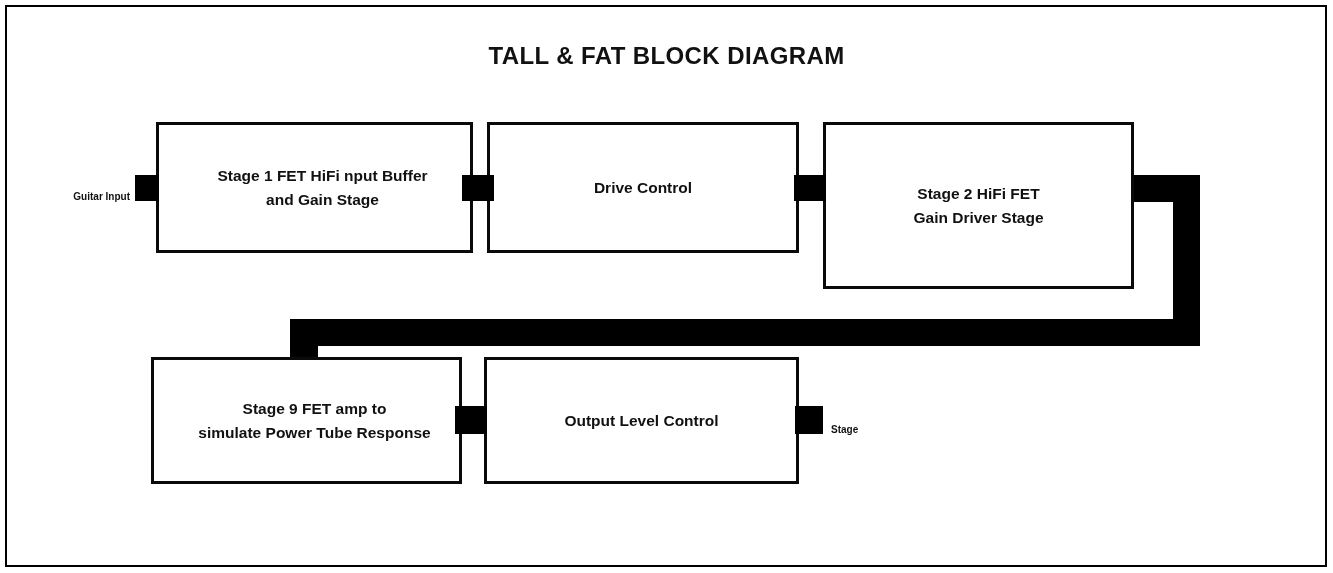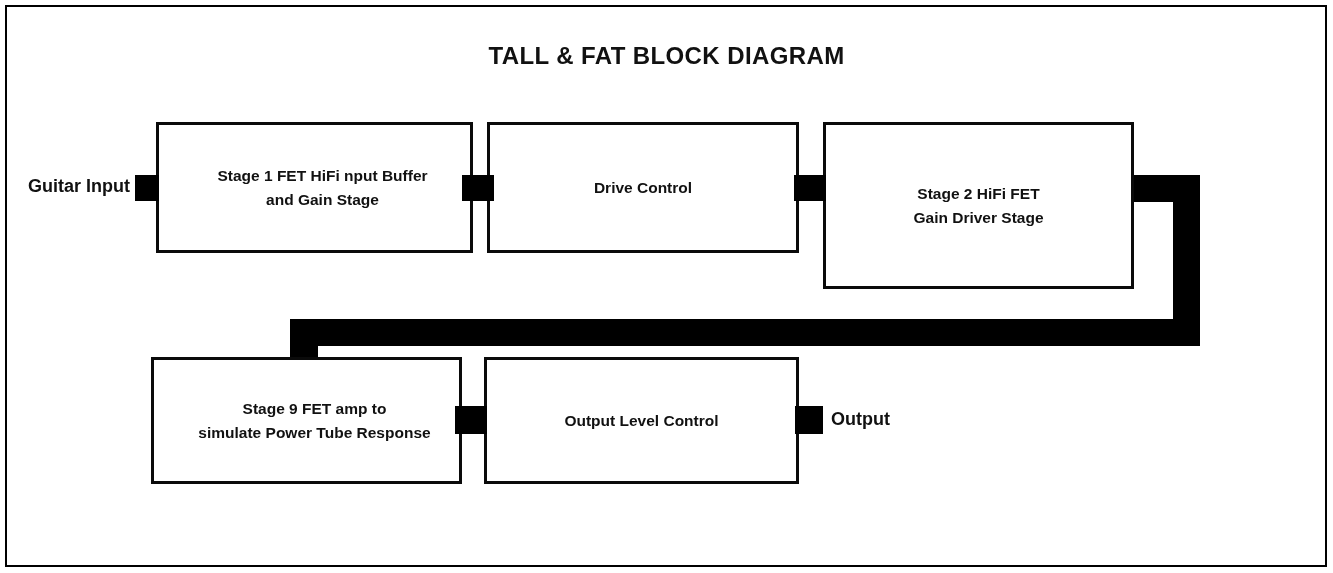--- a/index.html
+++ b/index.html
@@ -70,25 +70,26 @@
     background: #000000;
     z-index: 5;
   }
   .wire {
     position: absolute;
     background: #000000;
     z-index: 2;
   }
   .edge-label {
     position: absolute;
-    font-size: 18px;
+    font-size: 10px;
     font-weight: bold;
     color: #111111;
     white-space: pre;
     z-index: 4;
+    margin-top: 15px;
   }
   .edge-label.right-align {
     text-align: right;
   }
 </style>
 </head>
 <body>
 
 <div id="canvas">
 
@@ -130,15 +131,15 @@
 simulate Power Tube Response</div>
   </div>
 
   <div class="connector" style="left:455px; top:406px; width:32px; height:28px;"></div>
 
   <div class="block center" style="left:484px; top:357px; width:315px; height:127px;">
     <div class="block-label">Output Level Control</div>
   </div>
 
   <div class="connector" style="left:795px; top:406px; width:28px; height:28px;"></div>
-  <div class="edge-label" style="left:831px; top:409px; width:140px;">Output</div>
+  <div class="edge-label" style="left:831px; top:409px; width:140px;">Stage</div>
 
 </div>
 
 </body></html>

